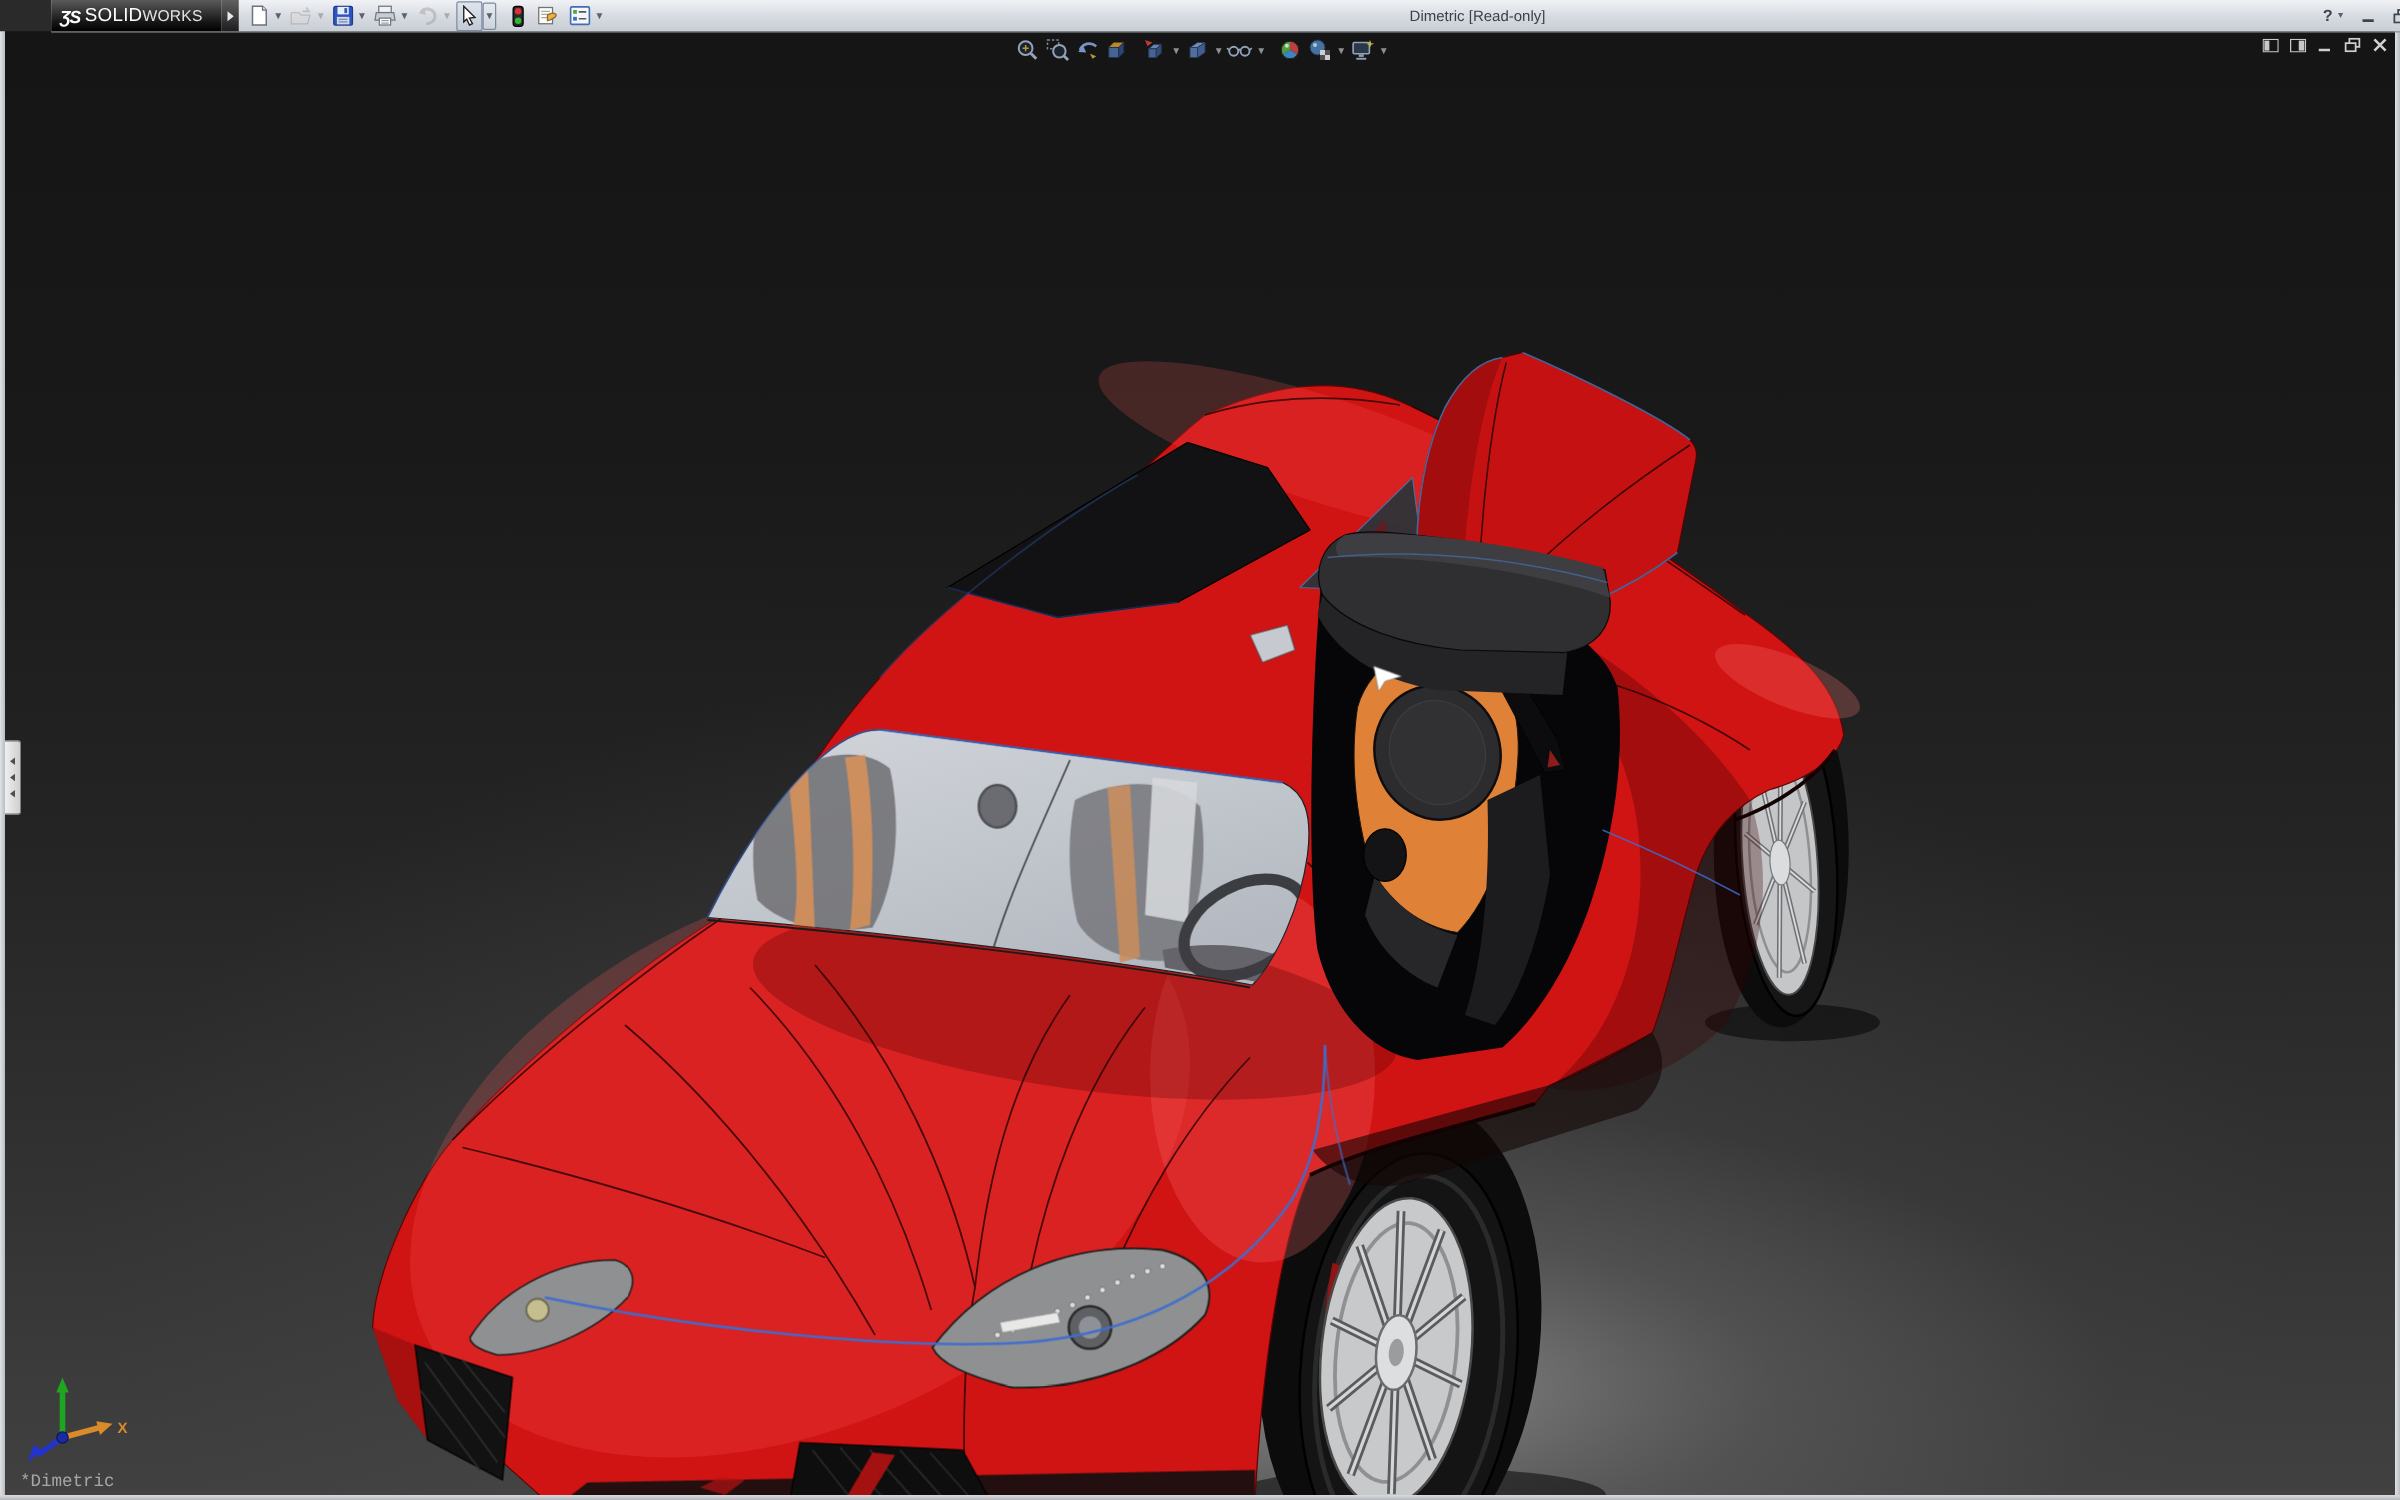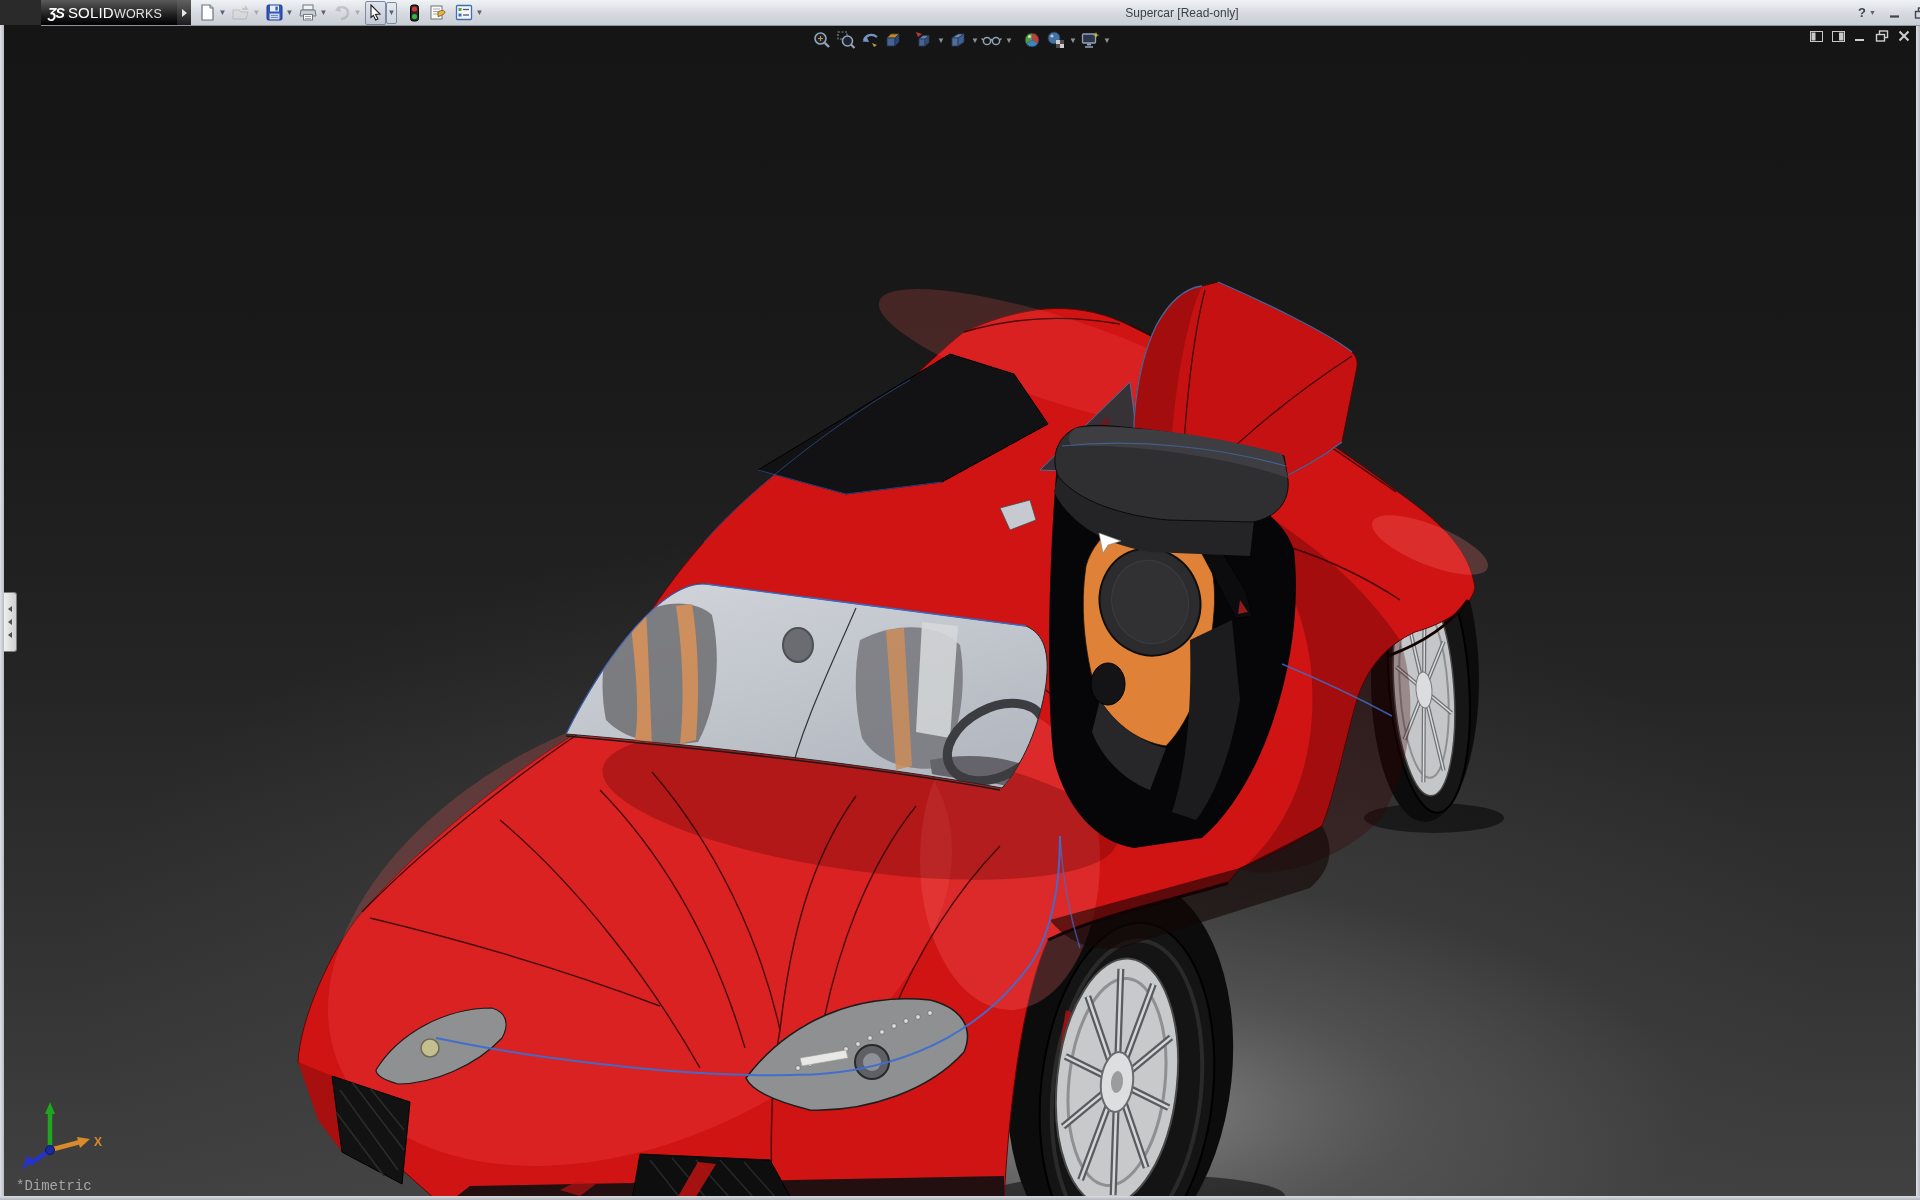--- a/index.html
+++ b/index.html
@@ -157,21 +157,21 @@
         <rect x="1.5" y="1.5" width="15" height="14" rx="1" fill="#f4f6fa" stroke="#3f6eb5" stroke-width="1.3"></rect>
         <rect x="3.5" y="4" width="3" height="3" fill="#58a43c"></rect>
         <rect x="3.5" y="9.5" width="3" height="3" fill="#3f6eb5"></rect>
         <line x1="8" y1="5.5" x2="14" y2="5.5" stroke="#55595f" stroke-width="1.3"></line>
         <line x1="8" y1="11" x2="14" y2="11" stroke="#55595f" stroke-width="1.3"></line>
       </svg>
     </div>
       <div class="caret">▼</div>
   </div>
 
-  <div class="title-text">Supercar [Read-only]</div>
+  <div class="title-text">Dimetric [Read-only]</div>
 
   <div class="win-controls">
     <div class="win-btn">
         <span>?</span>
         <span style="font-size:7px;margin-left:3px;color:#5c626c;">▼</span>
       </div>
     <div class="win-btn">
       <svg width="12" height="12" viewBox="0 0 12 12">
           <line x1="1" y1="9.5" x2="10" y2="9.5" stroke="#3f444c" stroke-width="2.2"></line>
         </svg>

